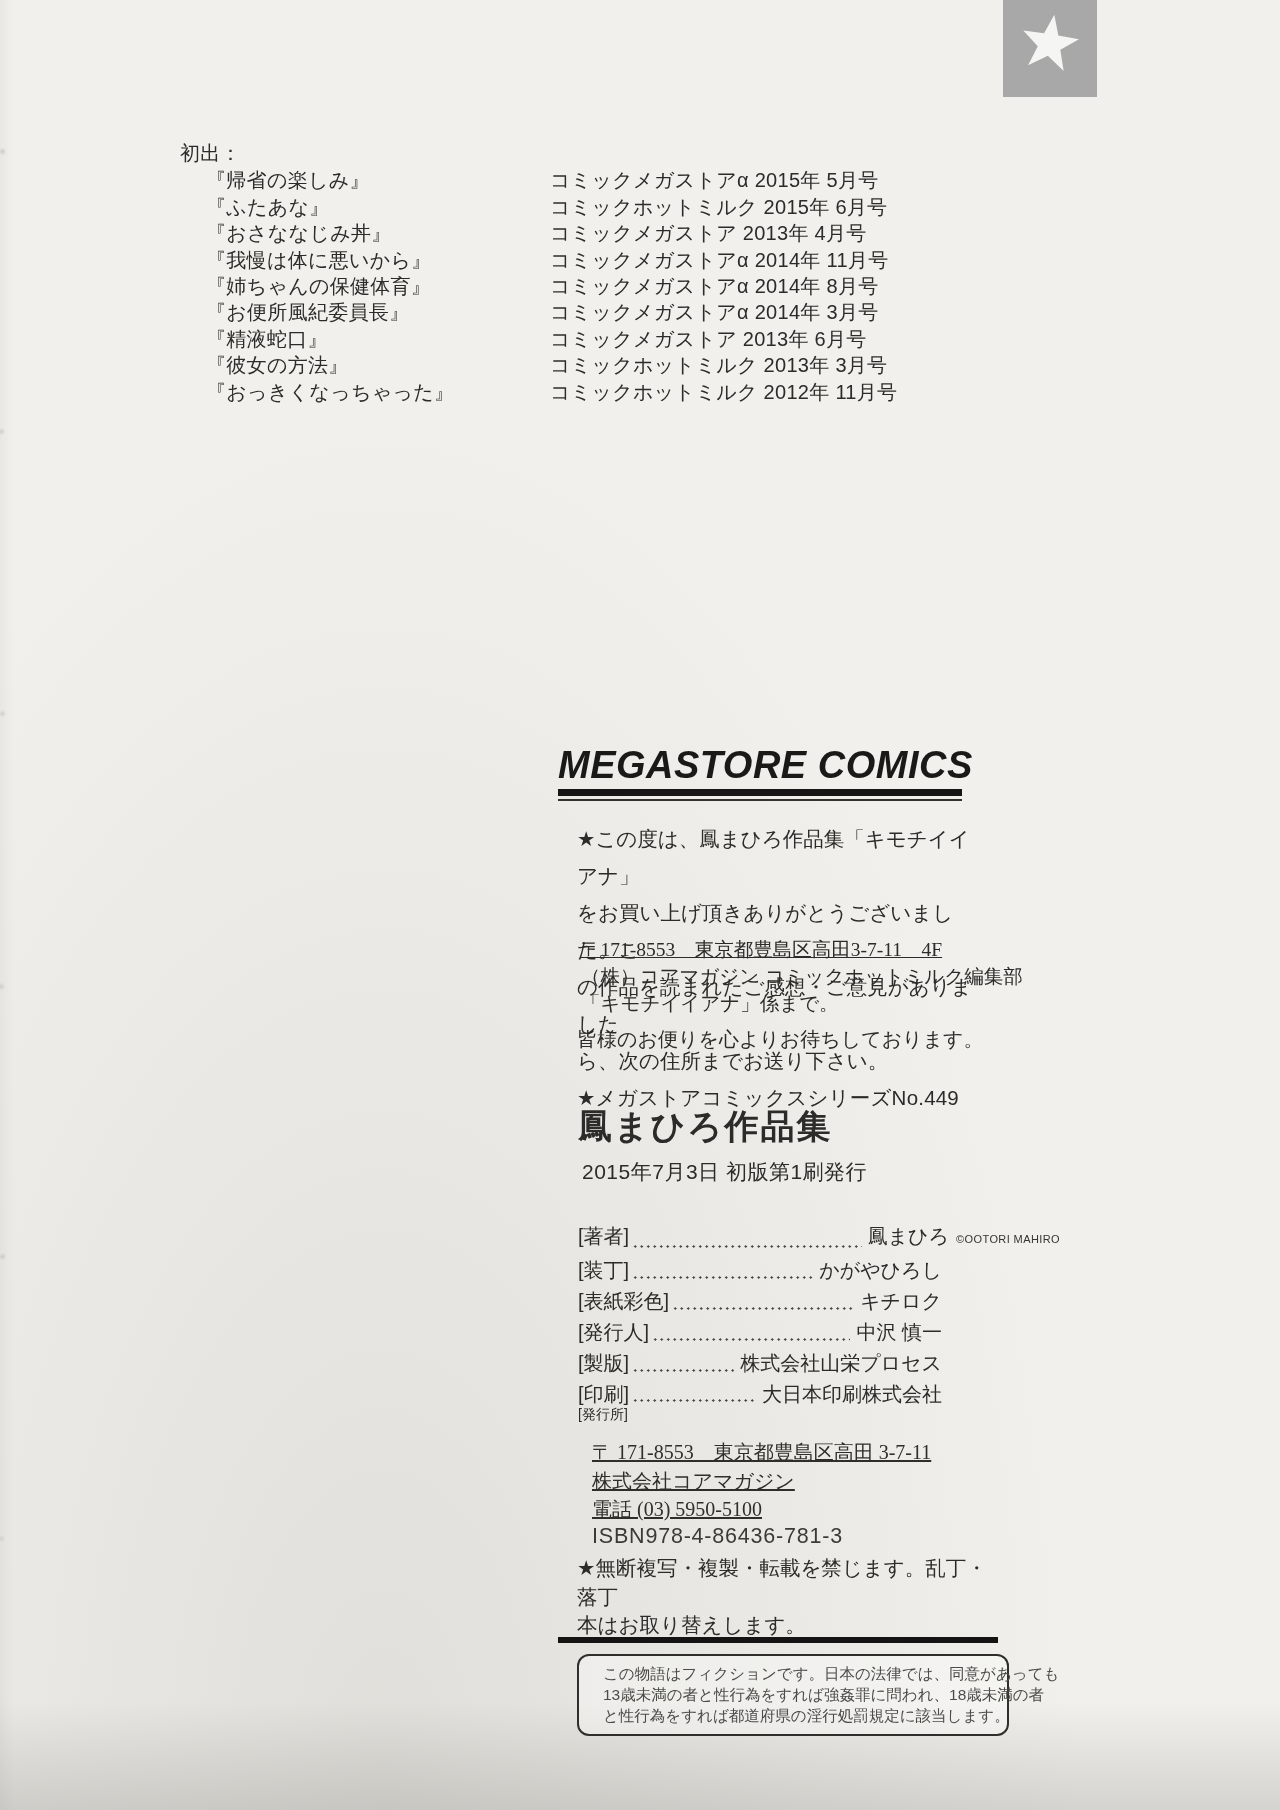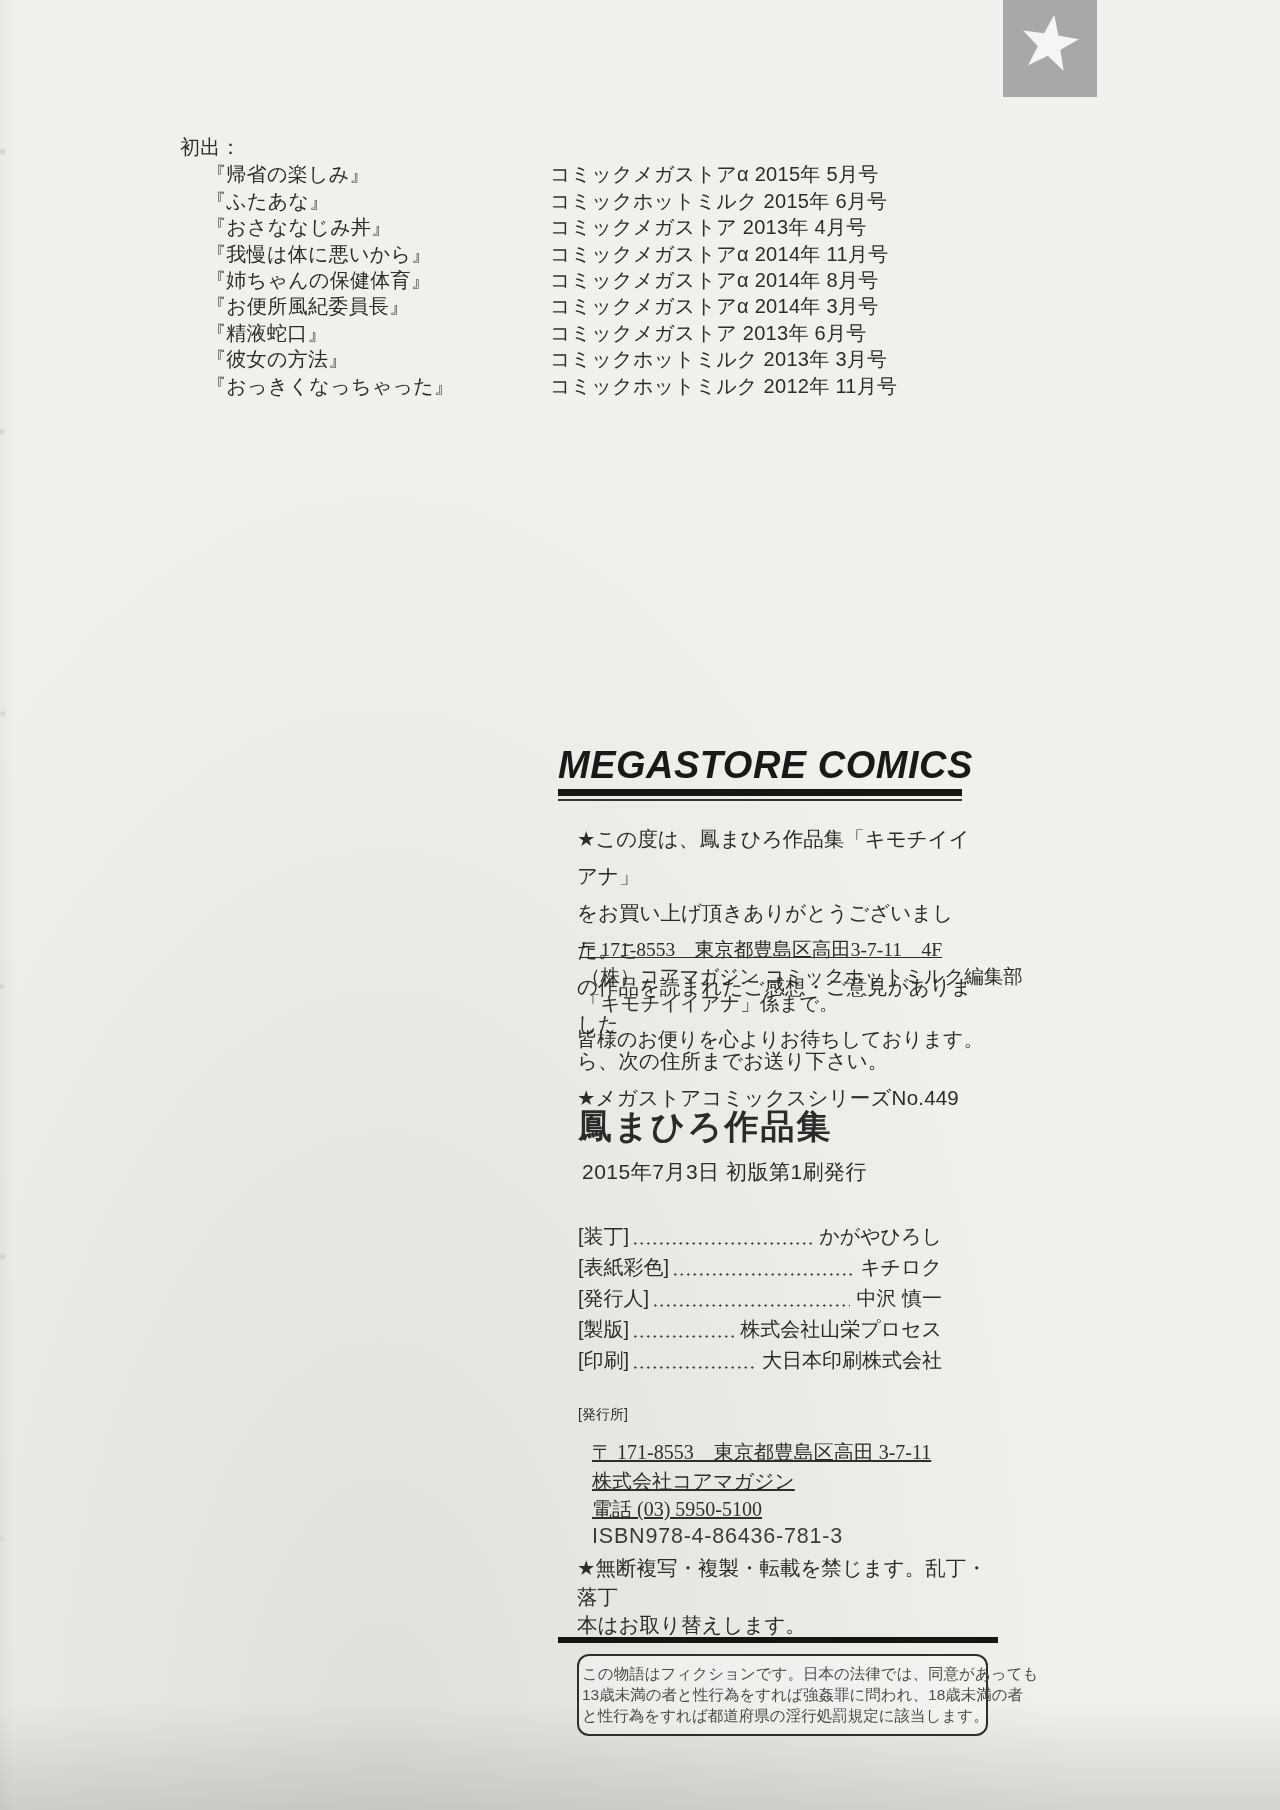--- a/index.html
+++ b/index.html
@@ -20,21 +20,21 @@
     box-shadow:
       1px 150px 3px rgba(80,80,78,.45), 0px 430px 3px rgba(80,80,78,.40),
       1px 712px 3px rgba(95,95,92,.40), 0px 985px 3px rgba(80,80,78,.35),
       1px 1255px 3px rgba(80,80,78,.40), 0px 1537px 3px rgba(105,105,100,.30);}
   
   .corner-badge{position:absolute;left:1003px;top:0;width:94px;height:97px;background:#a8a8a8;}
   .corner-badge svg{position:absolute;left:17px;top:12px;transform:rotate(9deg);}
 
   
   .publist{position:absolute;left:180px;top:128px;font-size:20px;line-height:26.4px;letter-spacing:0.3px;}
-  .pub-heading{margin:6px 0 1px 0;}
+  .pub-heading{margin:12px 0 1px 0;}
   .pub-row{display:flex;padding-left:26px;}
   .pub-title{width:344px;flex:0 0 344px;}
   .pub-source{white-space:nowrap;}
 
   
   .logo-block{position:absolute;left:558px;top:744px;width:404px;}
   .logo-text{font-weight:800;font-style:italic;font-size:38px;line-height:40px;
     letter-spacing:0.5px;color:#191917;transform:scaleY(1.04);transform-origin:left top;white-space:nowrap;}
   .logo-rule-thick{margin-top:5px;height:7px;background:#161614;}
   .logo-rule-thin{margin-top:3px;height:2px;background:#32322f;}
@@ -58,21 +58,21 @@
   .credit-row.inset .credit-value{margin-right:118px;}
   .credit-note{font-size:11px;letter-spacing:0.4px;margin-left:7px;color:#343431;}
 
   .publisher-label{position:absolute;left:578px;top:1406px;font-size:14px;}
   .publisher-lines{position:absolute;left:592px;top:1438px;font-size:20px;line-height:28.6px;white-space:nowrap;color:#2f2e2b;}
   .isbn{position:absolute;left:592px;top:1524px;font-size:21.5px;letter-spacing:0.8px;color:#3a3a37;white-space:nowrap;}
   .notice{position:absolute;left:577px;top:1554px;font-size:20.5px;line-height:28.5px;width:420px;}
 
   .bottom-rule{position:absolute;left:558px;top:1637px;width:440px;height:6px;background:#141412;}
   .disclaimer-box{position:absolute;left:577px;top:1654px;width:392px;
-    border:2px solid #2e2e2b;border-radius:12px;padding:7px 12px 8px 3px;
+    border:2px solid #2e2e2b;border-radius:12px;padding:7px 12px 8px 24px;
     font-size:15.5px;line-height:21px;color:#4c4b48;background:rgba(255,255,255,0.35);white-space:nowrap;}
 </style>
 </head>
 <body>
 
 <div class="page-shade"></div>
 <div class="edge-marks"></div>
 
 <div class="corner-badge">
   <svg width="60" height="60" viewBox="0 0 100 100">
@@ -139,20 +139,26 @@
   <div>「キモチイイアナ」係まで。</div>
 </div>
 
 <div class="waiting">皆様のお便りを心よりお待ちしております。</div>
 
 <div class="series-label">★メガストアコミックスシリーズNo.449</div>
 <div class="book-title">鳳まひろ作品集</div>
 <div class="print-date">2015年7月3日 初版第1刷発行</div>
 
 <div class="credits">
+  <div class="credit-row">
+    <span class="credit-label">[著者]</span>
+    <span class="leader"></span>
+    <span class="credit-value">鳳まひろ</span>
+    <span class="credit-note">©OOTORI MAHIRO</span>
+  </div>
   <div class="credit-row inset">
     <span class="credit-label">[装丁]</span>
     <span class="leader"></span>
     <span class="credit-value">かがやひろし</span>
   </div>
   <div class="credit-row inset">
     <span class="credit-label">[表紙彩色]</span>
     <span class="leader"></span>
     <span class="credit-value">キチロク</span>
   </div>

